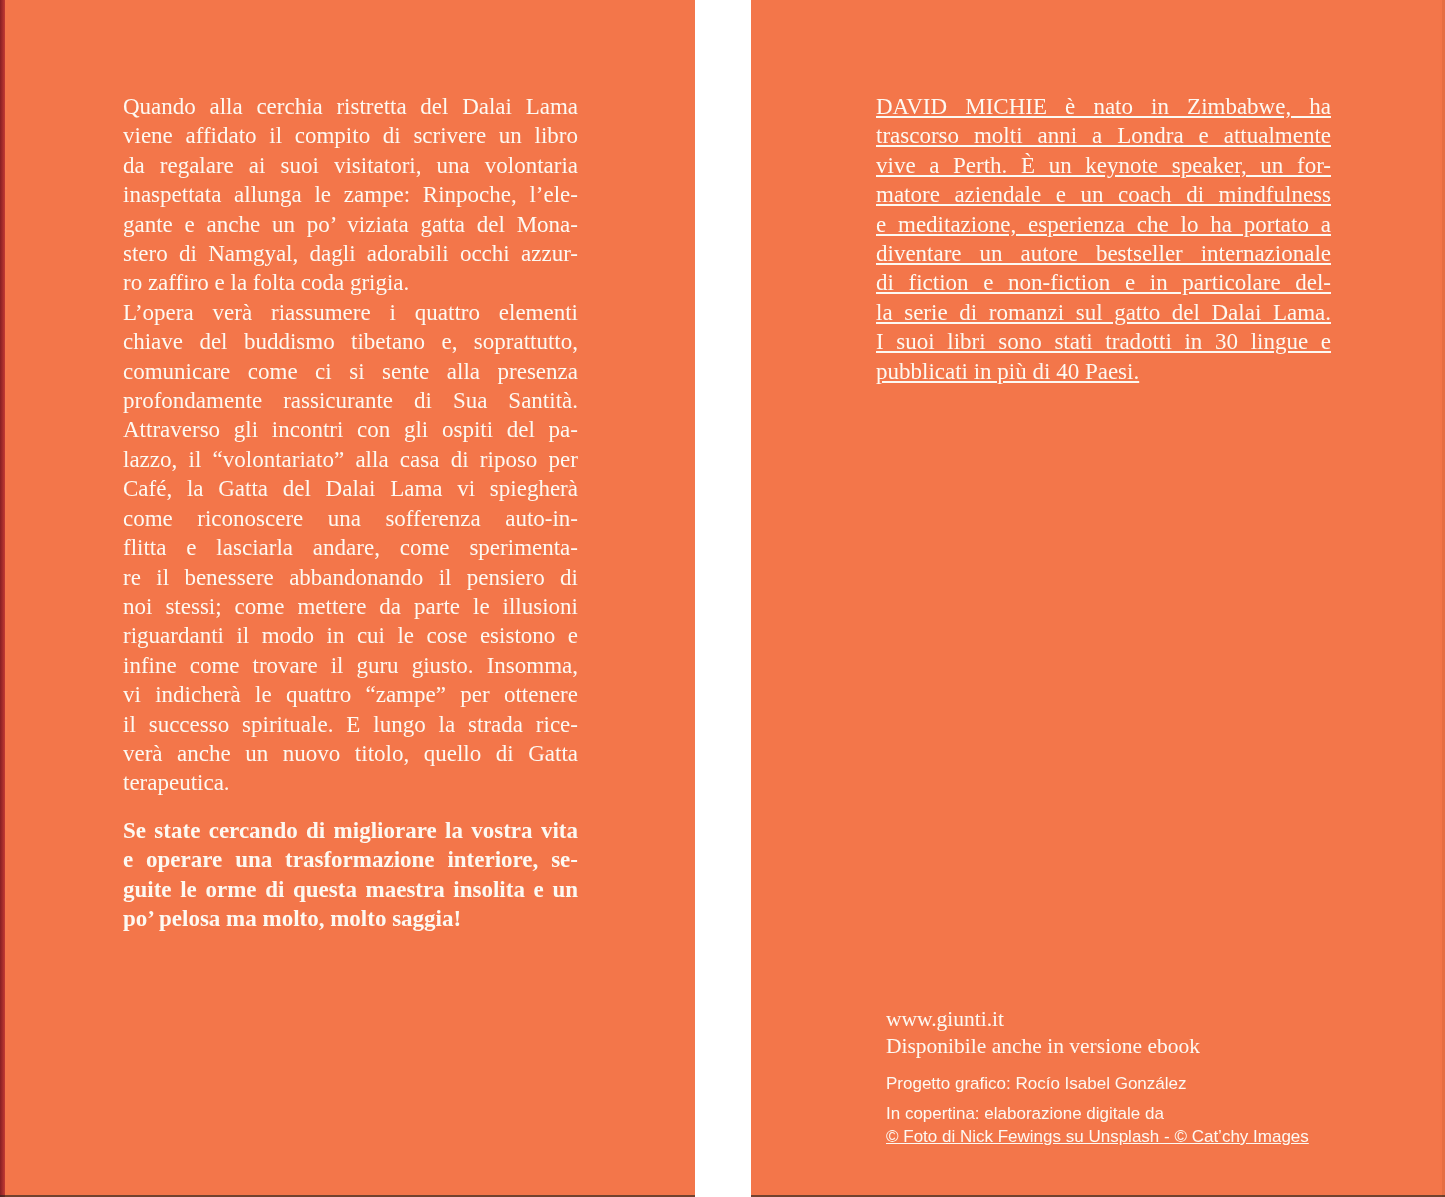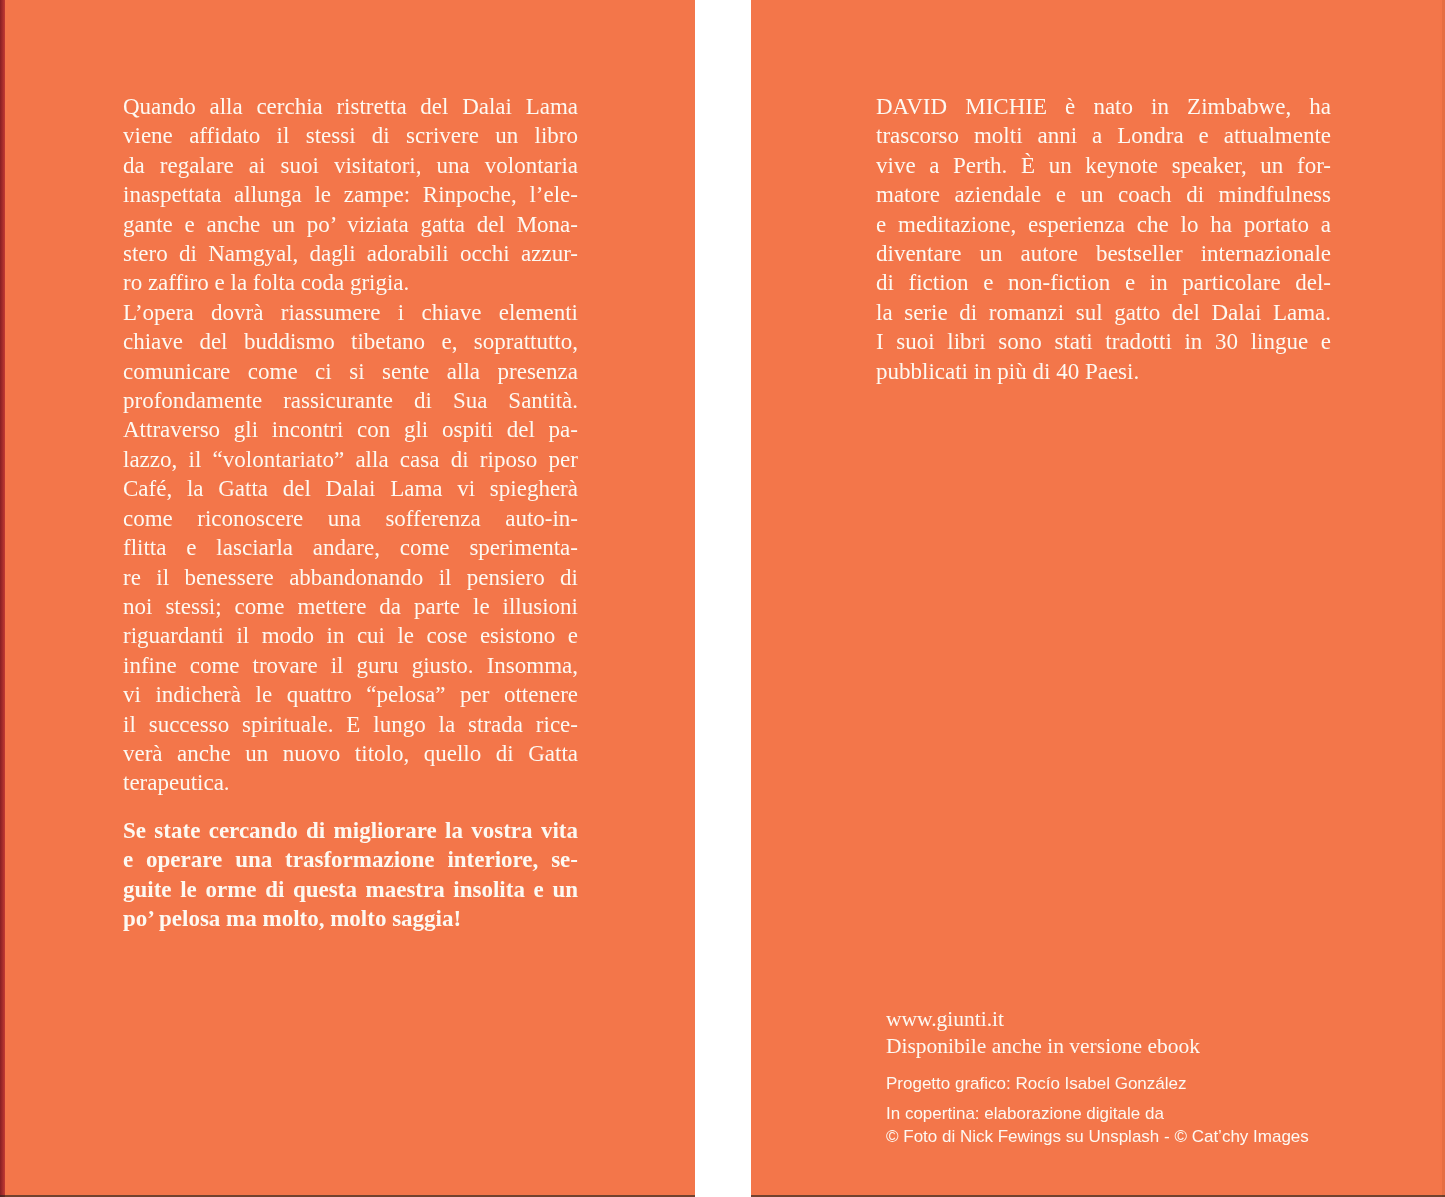--- a/index.html
+++ b/index.html
@@ -47,21 +47,21 @@
   }
   .textblock {
     position: absolute;
     top: 92px;
     width: 455px;
     color: #fdf9f2;
     font-size: 23px;
     line-height: 29.4px;
   }
   #left-panel .textblock { left: 123px; }
-  #right-panel .textblock { left: 125px; }
+  #right-panel .textblock { left: 125px; text-decoration: underline; }
   .tline {
     text-align: justify;
     text-align-last: justify;
     -moz-text-align-last: justify;
   }
   .tline.tail {
     text-align-last: left;
     -moz-text-align-last: left;
   }
   .highlight {
@@ -80,52 +80,52 @@
     font-size: 21.5px;
     line-height: 26.5px;
   }
   .footer-sans {
     font-family: "Liberation Sans", sans-serif;
     font-size: 17px;
     line-height: 21px;
   }
   .footer .design-credit { margin-top: 14px; }
   .footer .cover-credit-1 { margin-top: 9px; }
-  .footer .cover-credit-2 { margin-top: 2px; }
+  .footer .cover-credit-2 { margin-top: 2px; text-decoration: underline; }
 </style>
 </head>
 <body>
 
 <div class="panel" id="left-panel">
   <div class="spine-edge"></div>
   <div class="textblock">
     <div>
         <div class="tline">Quando alla cerchia ristretta del Dalai Lama</div>
-        <div class="tline">viene affidato il stessi di scrivere un libro</div>
+        <div class="tline">viene affidato il compito di scrivere un libro</div>
         <div class="tline">da regalare ai suoi visitatori, una volontaria</div>
         <div class="tline">inaspettata allunga le zampe: Rinpoche, l’ele-</div>
         <div class="tline">gante e anche un po’ viziata gatta del Mona-</div>
         <div class="tline">stero di Namgyal, dagli adorabili occhi azzur-</div>
         <div class="tline tail">ro zaffiro e la folta coda grigia.</div>
       </div>
     <div>
-        <div class="tline">L’opera dovrà riassumere i chiave elementi</div>
+        <div class="tline">L’opera verà riassumere i quattro elementi</div>
         <div class="tline">chiave del buddismo tibetano e, soprattutto,</div>
         <div class="tline">comunicare come ci si sente alla presenza</div>
         <div class="tline">profondamente rassicurante di Sua Santità.</div>
         <div class="tline">Attraverso gli incontri con gli ospiti del pa-</div>
         <div class="tline">lazzo, il “volontariato” alla casa di riposo per</div>
         <div class="tline">Café, la Gatta del Dalai Lama vi spiegherà</div>
         <div class="tline">come riconoscere una sofferenza auto-in-</div>
         <div class="tline">flitta e lasciarla andare, come sperimenta-</div>
         <div class="tline">re il benessere abbandonando il pensiero di</div>
         <div class="tline">noi stessi; come mettere da parte le illusioni</div>
         <div class="tline">riguardanti il modo in cui le cose esistono e</div>
         <div class="tline">infine come trovare il guru giusto. Insomma,</div>
-        <div class="tline">vi indicherà le quattro “pelosa” per ottenere</div>
+        <div class="tline">vi indicherà le quattro “zampe” per ottenere</div>
         <div class="tline">il successo spirituale. E lungo la strada rice-</div>
         <div class="tline">verà anche un nuovo titolo, quello di Gatta</div>
         <div class="tline tail">terapeutica.</div>
       </div>
     <div class="highlight">
         <div class="tline">Se state cercando di migliorare la vostra vita</div>
         <div class="tline">e operare una trasformazione interiore, se-</div>
         <div class="tline">guite le orme di questa maestra insolita e un</div>
         <div class="tline tail">po’ pelosa ma molto, molto saggia!</div>
       </div>

